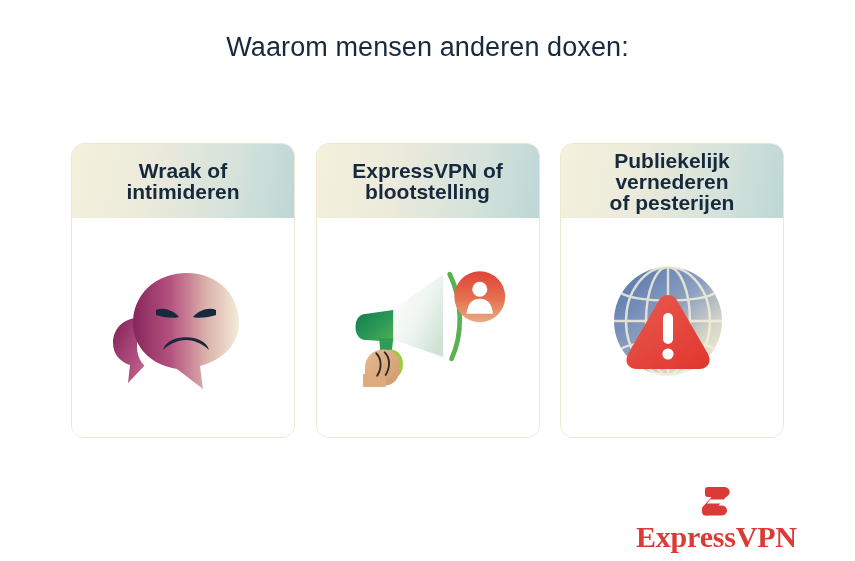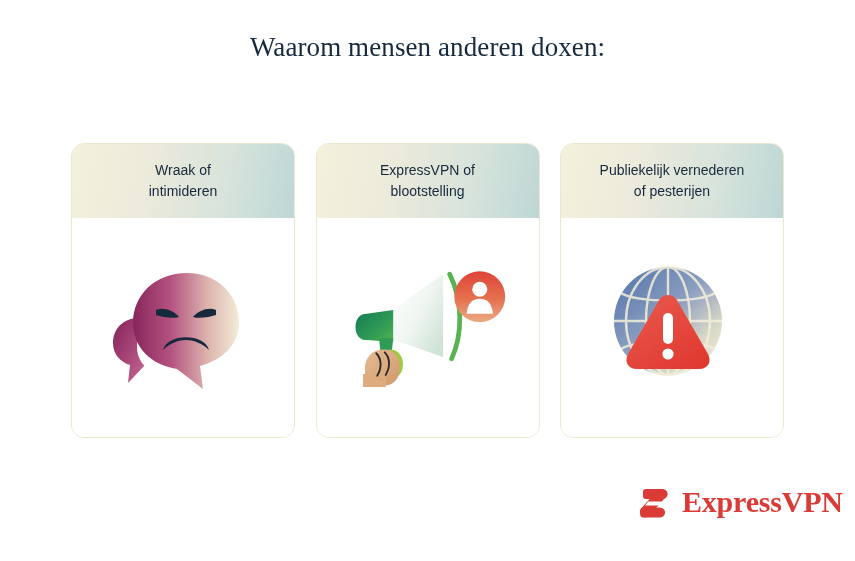--- a/index.html
+++ b/index.html
@@ -20,21 +20,20 @@
     position: absolute;
     left: 0;
     top: 30px;
     width: 855px;
     text-align: center;
     color: #16293d;
     font-size: 27px;
     line-height: 35px;
     font-weight: 400;
     letter-spacing: 0.1px;
-    font-family: Liberation Serif, serif;
   }
   .title .line { display: block; }
 
   
   .cards {
     position: absolute;
     left: 71px;
     top: 143px;
     width: 713px;
     height: 295px;
@@ -59,23 +58,23 @@
     background: linear-gradient(100deg, #f4f1dc 0%, #eceadb 35%, #d6e3db 70%, #bdd7d6 100%);
     display: flex;
     align-items: center;
     justify-content: center;
     text-align: center;
     padding: 0 8px;
     box-sizing: border-box;
   }
   .card-title {
     color: #16293d;
-    font-size: 14px;
+    font-size: 21px;
     line-height: 21px;
-    font-weight: 400;
+    font-weight: 700;
   }
   .card-body {
     flex: 1 1 auto;
     background: #ffffff;
     display: flex;
     align-items: center;
     justify-content: center;
     position: relative;
   }
   .icon-wrap {
@@ -88,21 +87,22 @@
   }
 
   
   .logo {
     position: absolute;
     left: 636px;
     top: 482px;
     height: 40px;
     display: flex;
     align-items: center;
-    gap: 10px;
+    gap: 4px;
+    flex-direction: column;
   }
   .logo-mark {
     width: 36px;
     height: 36px;
     flex: 0 0 36px;
   }
   .logo-text {
     color: #da3b37;
     font-family: "Liberation Serif", serif;
     font-size: 30px;

